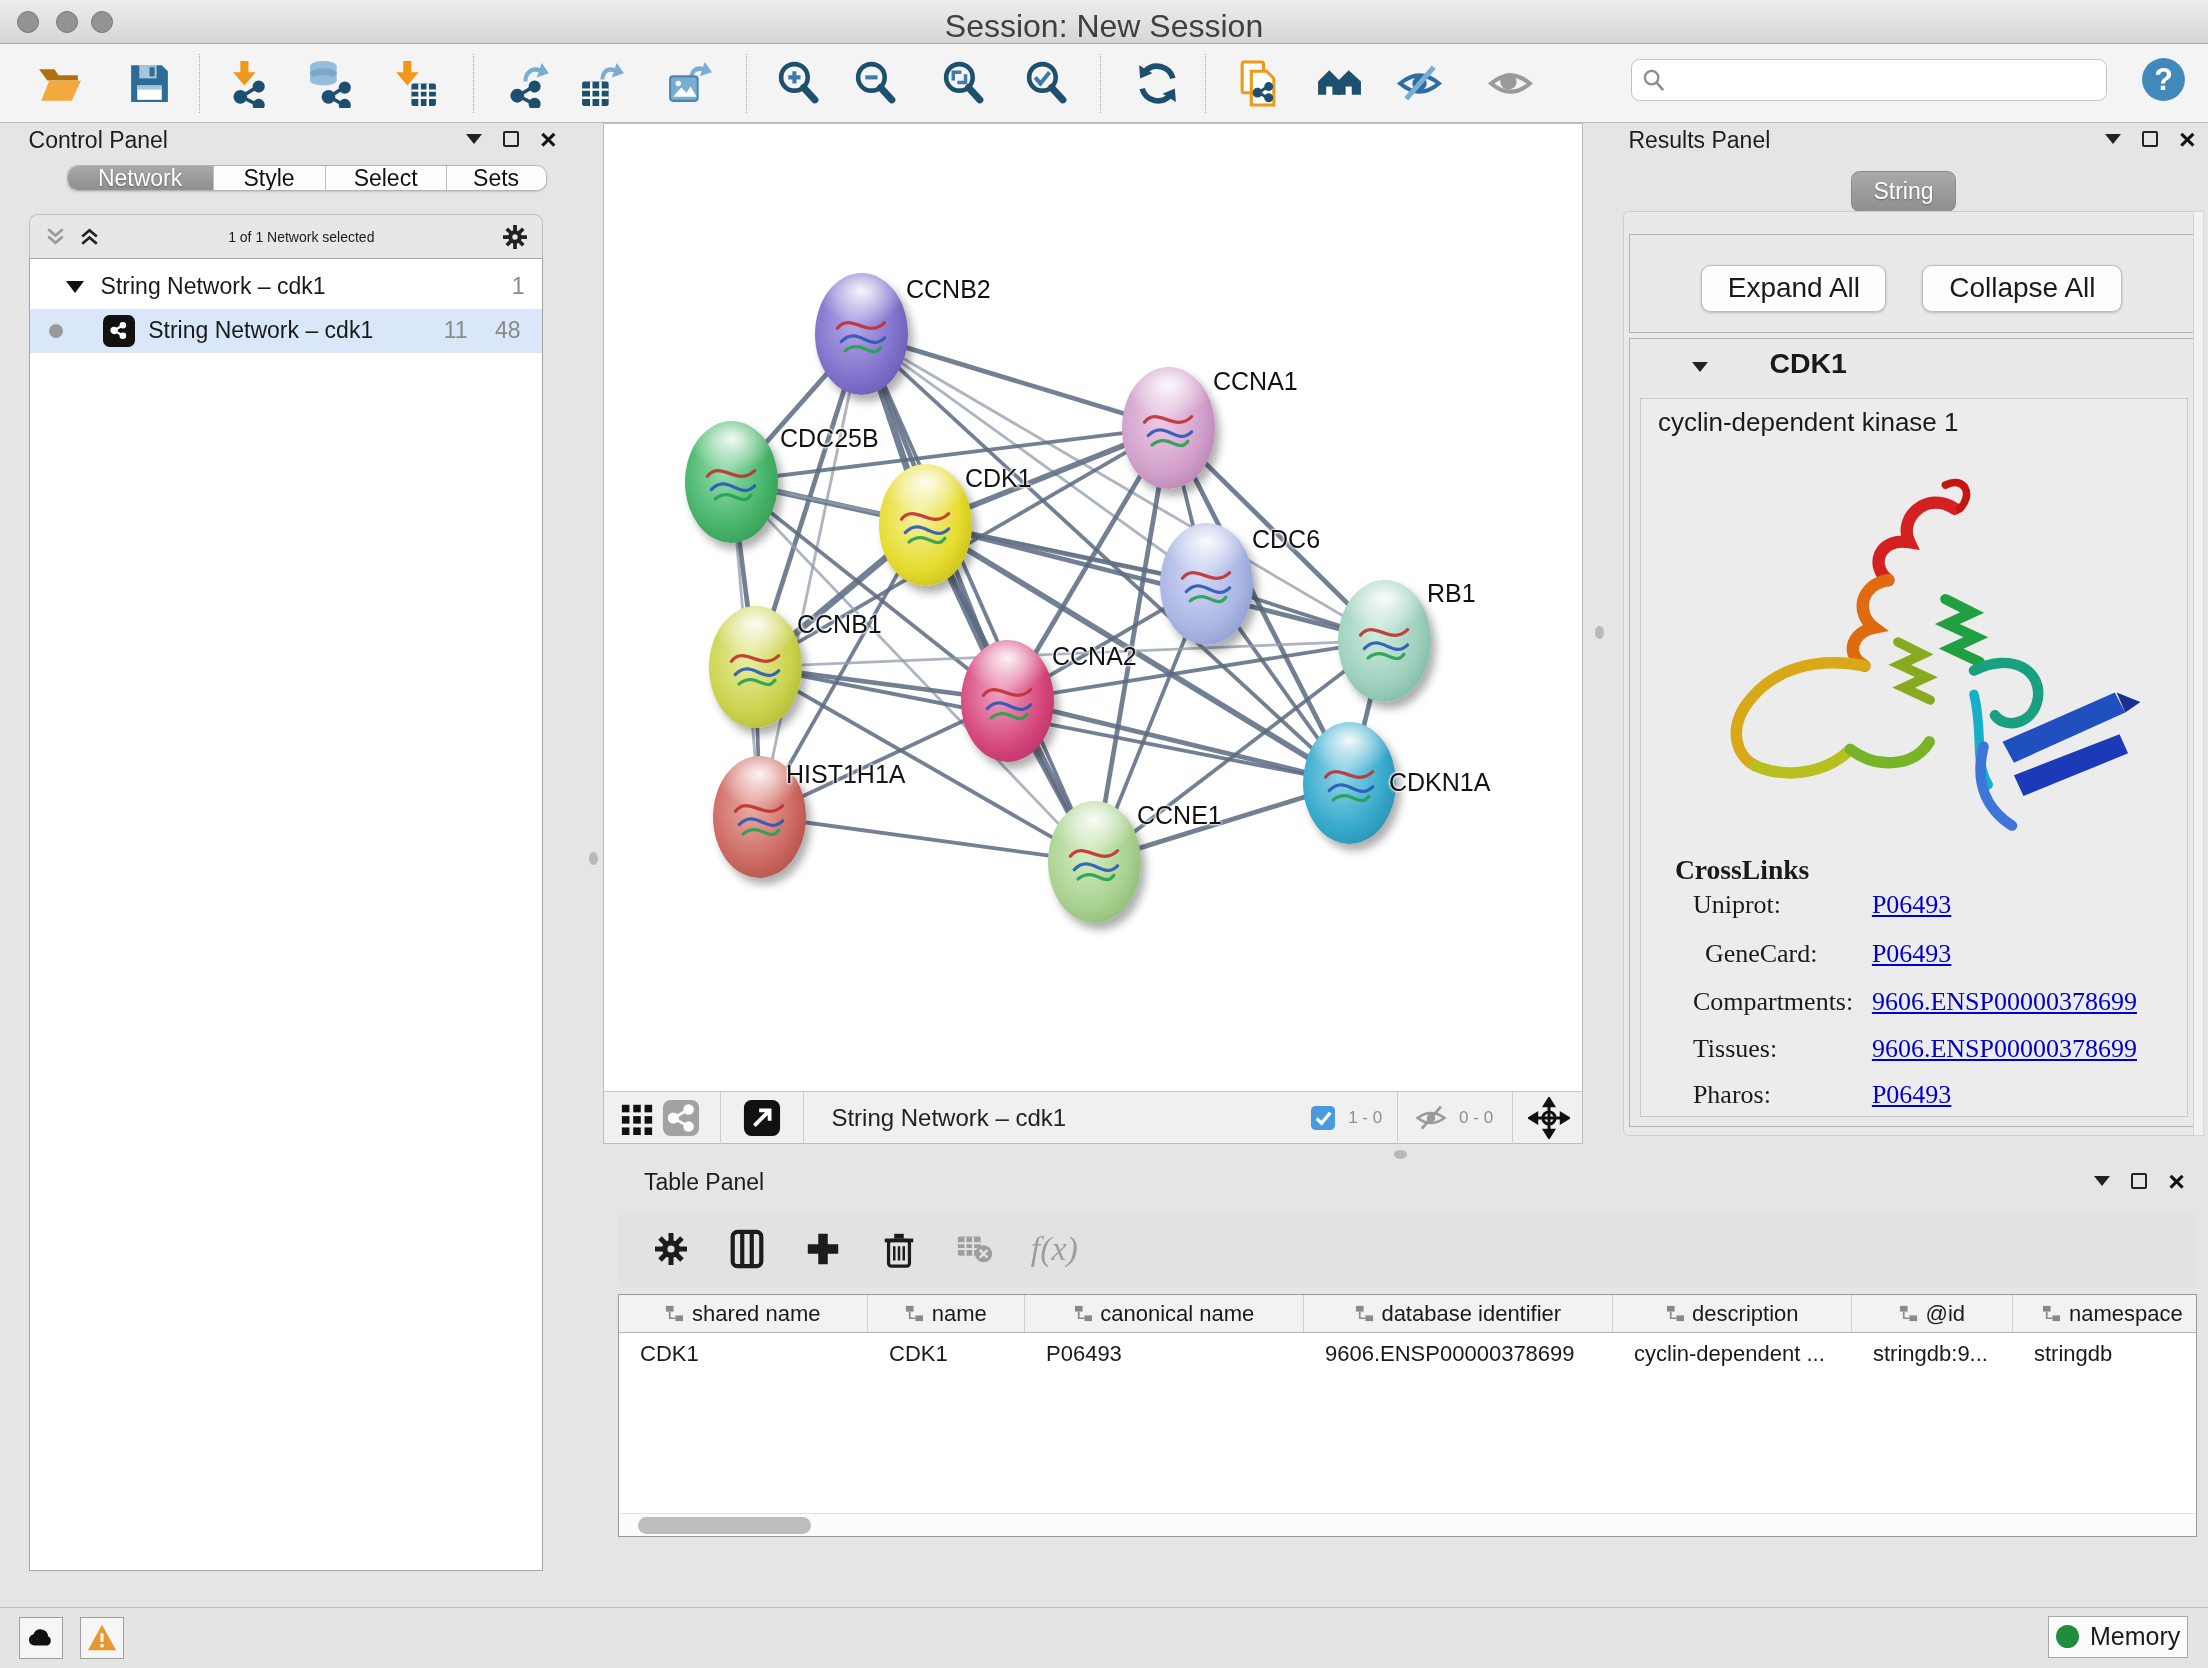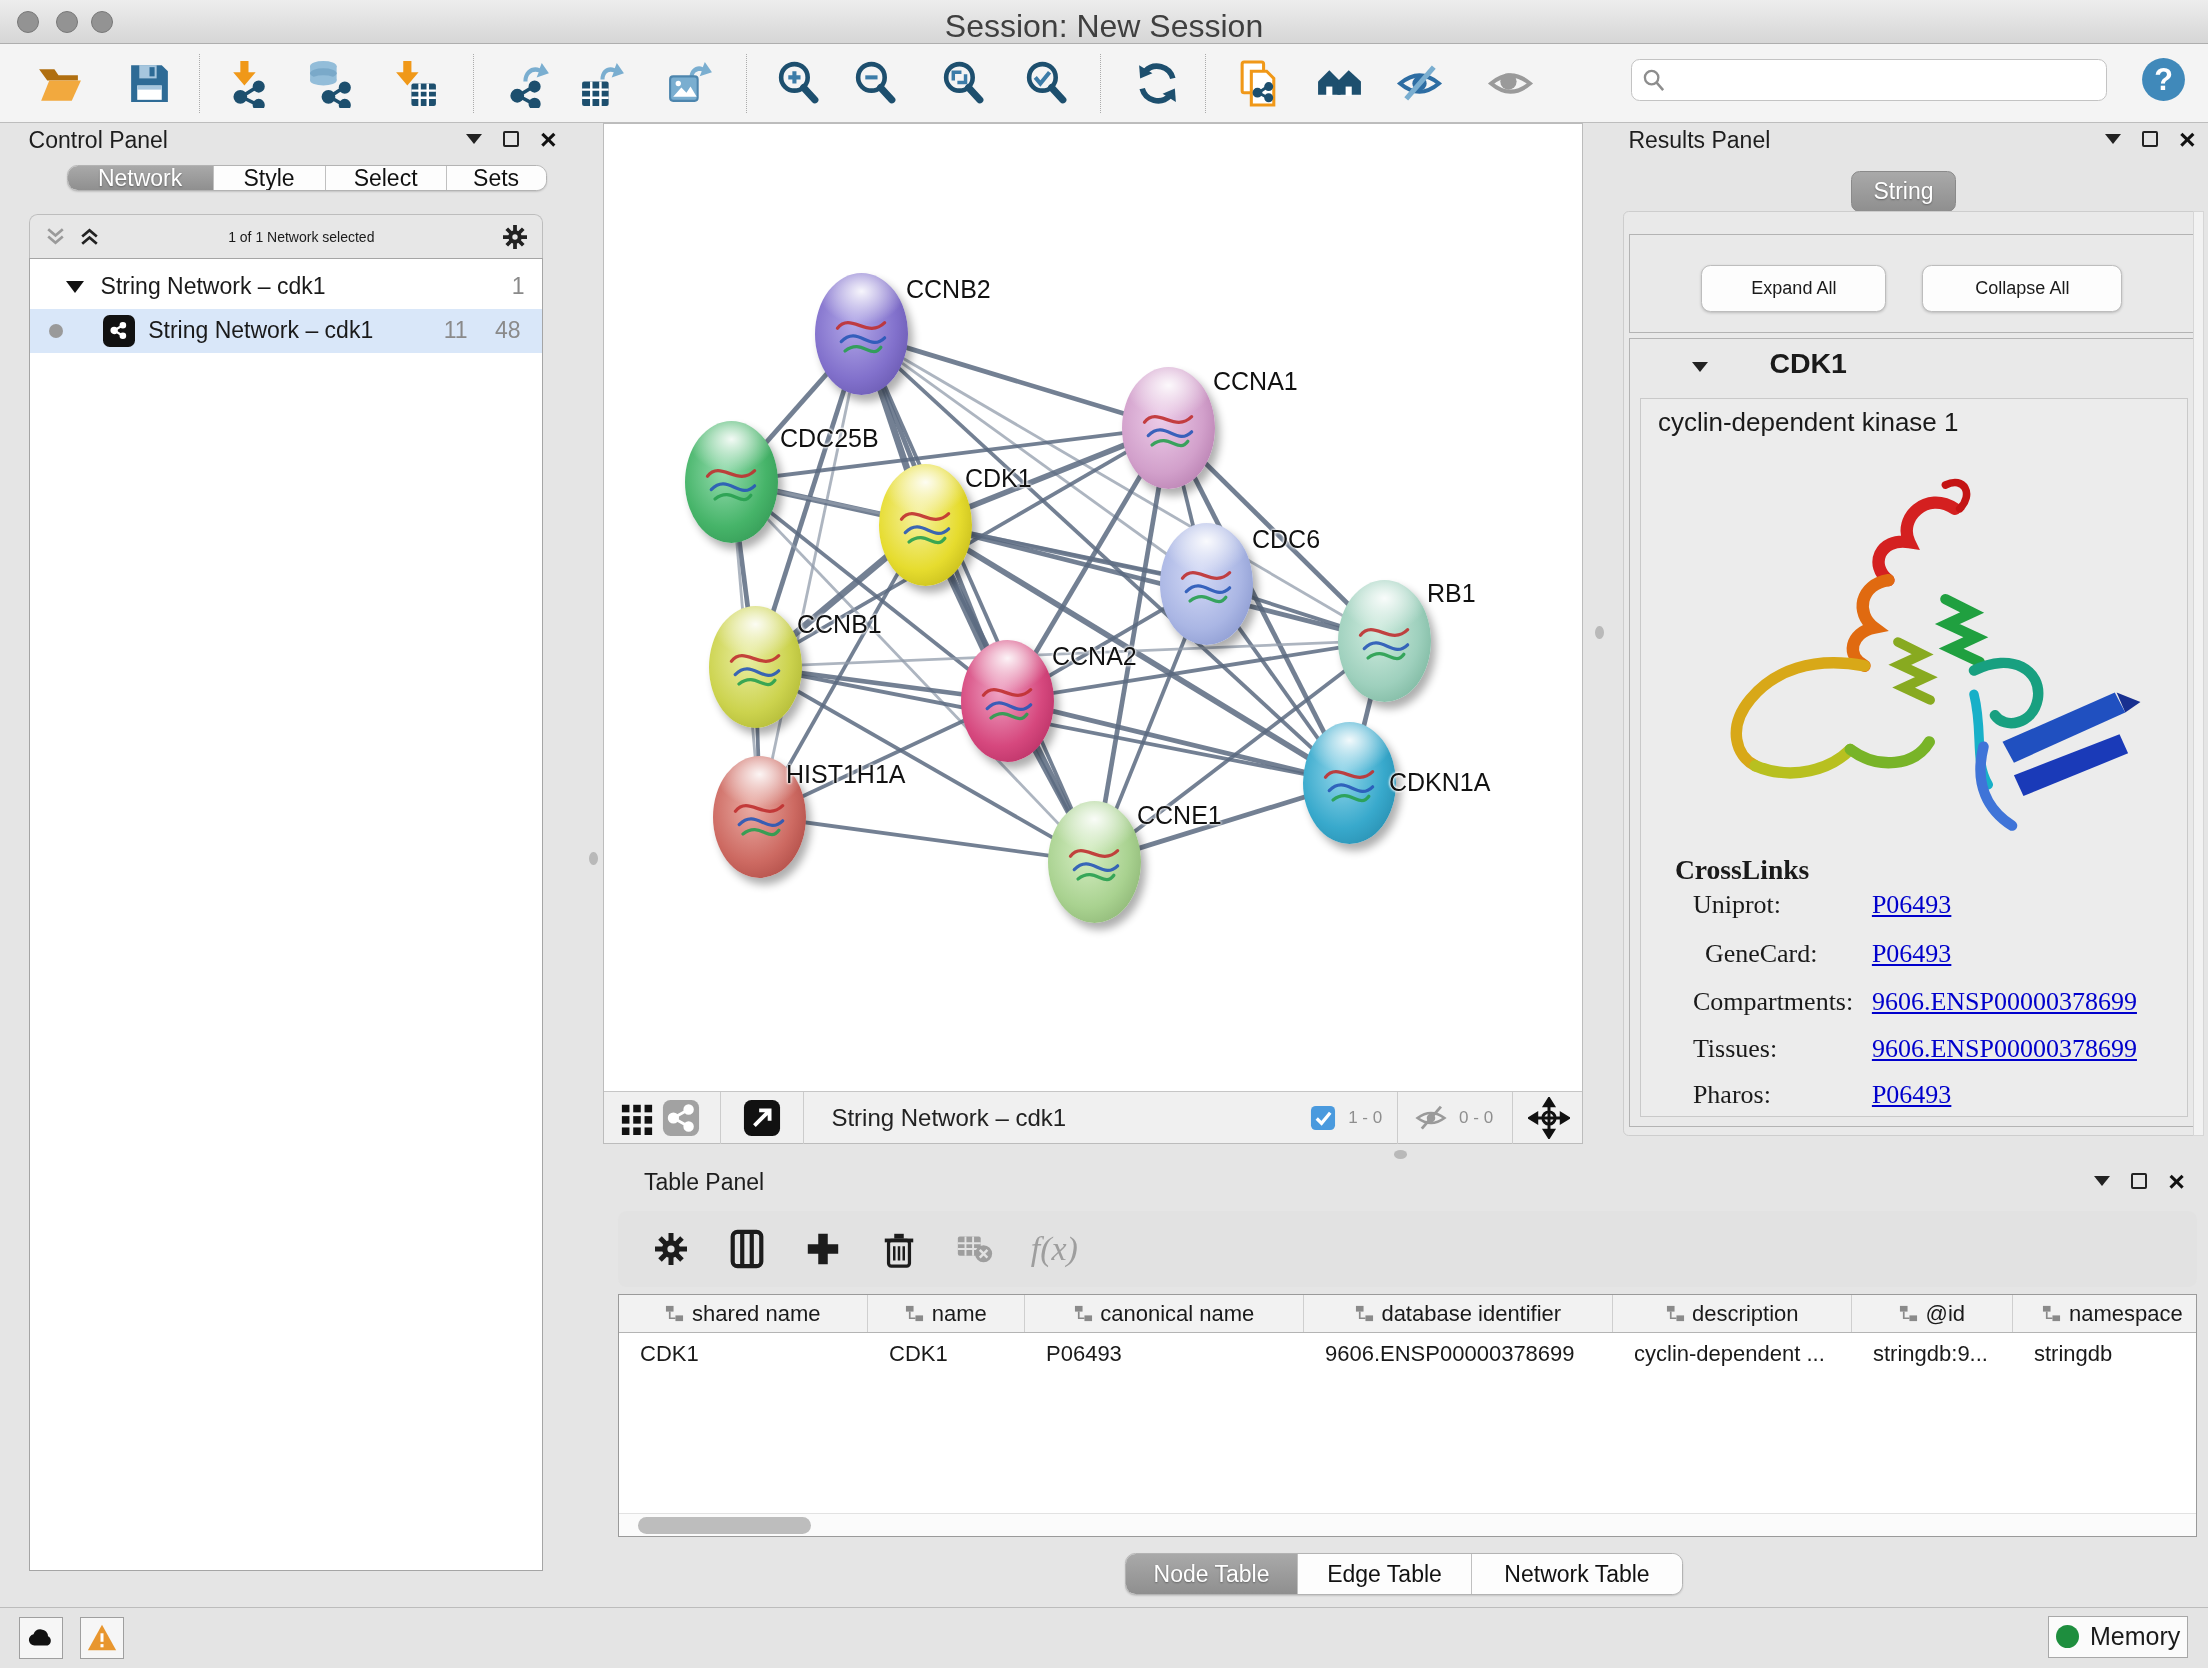--- a/index.html
+++ b/index.html
@@ -44,21 +44,21 @@
   .nlabel{position:absolute;font-size:25px;color:#111;white-space:nowrap;text-shadow:0 0 2.9px #fff,0 0 2.9px #fff,0 0 2.9px #fff;}
   .navbar{position:absolute;left:0;bottom:0;width:978px;height:52px;background:#f0f0f0;border-top:1px solid #c6c6c6;display:flex;align-items:center;}
   .nsep{height:52px;border-left:1px solid #cccccc;}
   .navlabel{font-size:24px;color:#222;}
   .navcnt{font-size:17px;color:#8e8e8e;}
   .splitdot{position:absolute;width:8.6px;height:13.3px;border-radius:50%;background:#b9b9b9;}
   
   .rpanel{position:absolute;left:1617px;top:123px;width:592px;height:1028px;}
   .rbox{position:absolute;left:5.7px;top:88px;width:580px;height:925px;background:#e9e9e9;border:1px solid #cdcdcd;border-radius:5.7px;}
   .rsub{position:absolute;background:#e9e9e9;border:1px solid #b3b3b3;}
-  .wbtn{position:absolute;background:#fdfdfd;border:1px solid #bdbdbd;border-radius:9.5px;font-size:18px;display:flex;align-items:center;justify-content:center;box-shadow:0 1px 2.9px rgba(0,0,0,.2);}
+  .wbtn{position:absolute;background:#fdfdfd;border:1px solid #bdbdbd;border-radius:9.5px;font-size:28px;display:flex;align-items:center;justify-content:center;box-shadow:0 1px 2.9px rgba(0,0,0,.2);}
   .stringtab{position:absolute;left:234px;top:48px;width:105px;height:41px;background:linear-gradient(#a9a9a9,#8f8f8f);border:1px solid #8a8a8a;border-radius:8.6px;color:#fff;font-size:23px;display:flex;align-items:center;justify-content:center;text-shadow:0 1px 1.9px rgba(0,0,0,.35);}
   .serif{font-family:"Liberation Serif",serif;}
   .xlrow{position:absolute;left:0;width:100%;height:48px;font-size:26px;}
   .xlrow .lab{position:absolute;left:71px;color:#1a1a1a;}
   .xlrow a{position:absolute;left:250px;color:#0000cc;text-decoration:underline;}
   .vtrack{position:absolute;right:4.8px;top:88px;width:11.4px;height:925px;background:#f2f2f2;border:1px solid #d6d6d6;}
   
   .tpanel{position:absolute;left:603px;top:1144px;width:1605px;height:463px;}
   .ttoolbar{position:absolute;left:15px;top:67px;width:1579px;height:76px;background:#e2e2e2;border-radius:8.6px;display:flex;align-items:center;gap:25px;padding-left:27px;}
   .tibtn{display:flex;align-items:center;justify-content:center;width:51px;height:51px;}
@@ -719,25 +719,20 @@
           <div class="td" style="width: 279px;">P06493</div>
           <div class="td" style="width: 309px;">9606.ENSP00000378699</div>
           <div class="td" style="width: 239px;">cyclin-dependent ...</div>
           <div class="td" style="width: 161px;">stringdb:9...</div>
           <div class="td" style="width: 200px;">stringdb</div>
         </div>
       <div class="hscroll">
           <div class="hthumb"></div>
         </div>
     </div>
-    <div class="seg" style="position:absolute;left:522px;top:409px;height:42px">
-      <div class="sitem sel" style="width:172px">Node Table</div>
-      <div class="sitem" style="width:174px">Edge Table</div>
-      <div class="sitem" style="width:210px">Network Table</div>
-    </div>
   </div>
 
   <div class="statusbar">
     <span class="sbtn" style="left:19px">
       <svg width="30" height="30" viewBox="0 0 32 32">
           <path d="M9 24a6 6 0 0 1-1-11.9A8 8 0 0 1 23.5 14 5.5 5.5 0 0 1 23 24z" fill="#111"></path>
         </svg>
     </span>
     <span class="sbtn" style="left:80px">
       <svg width="32" height="32" viewBox="0 0 34 34">

